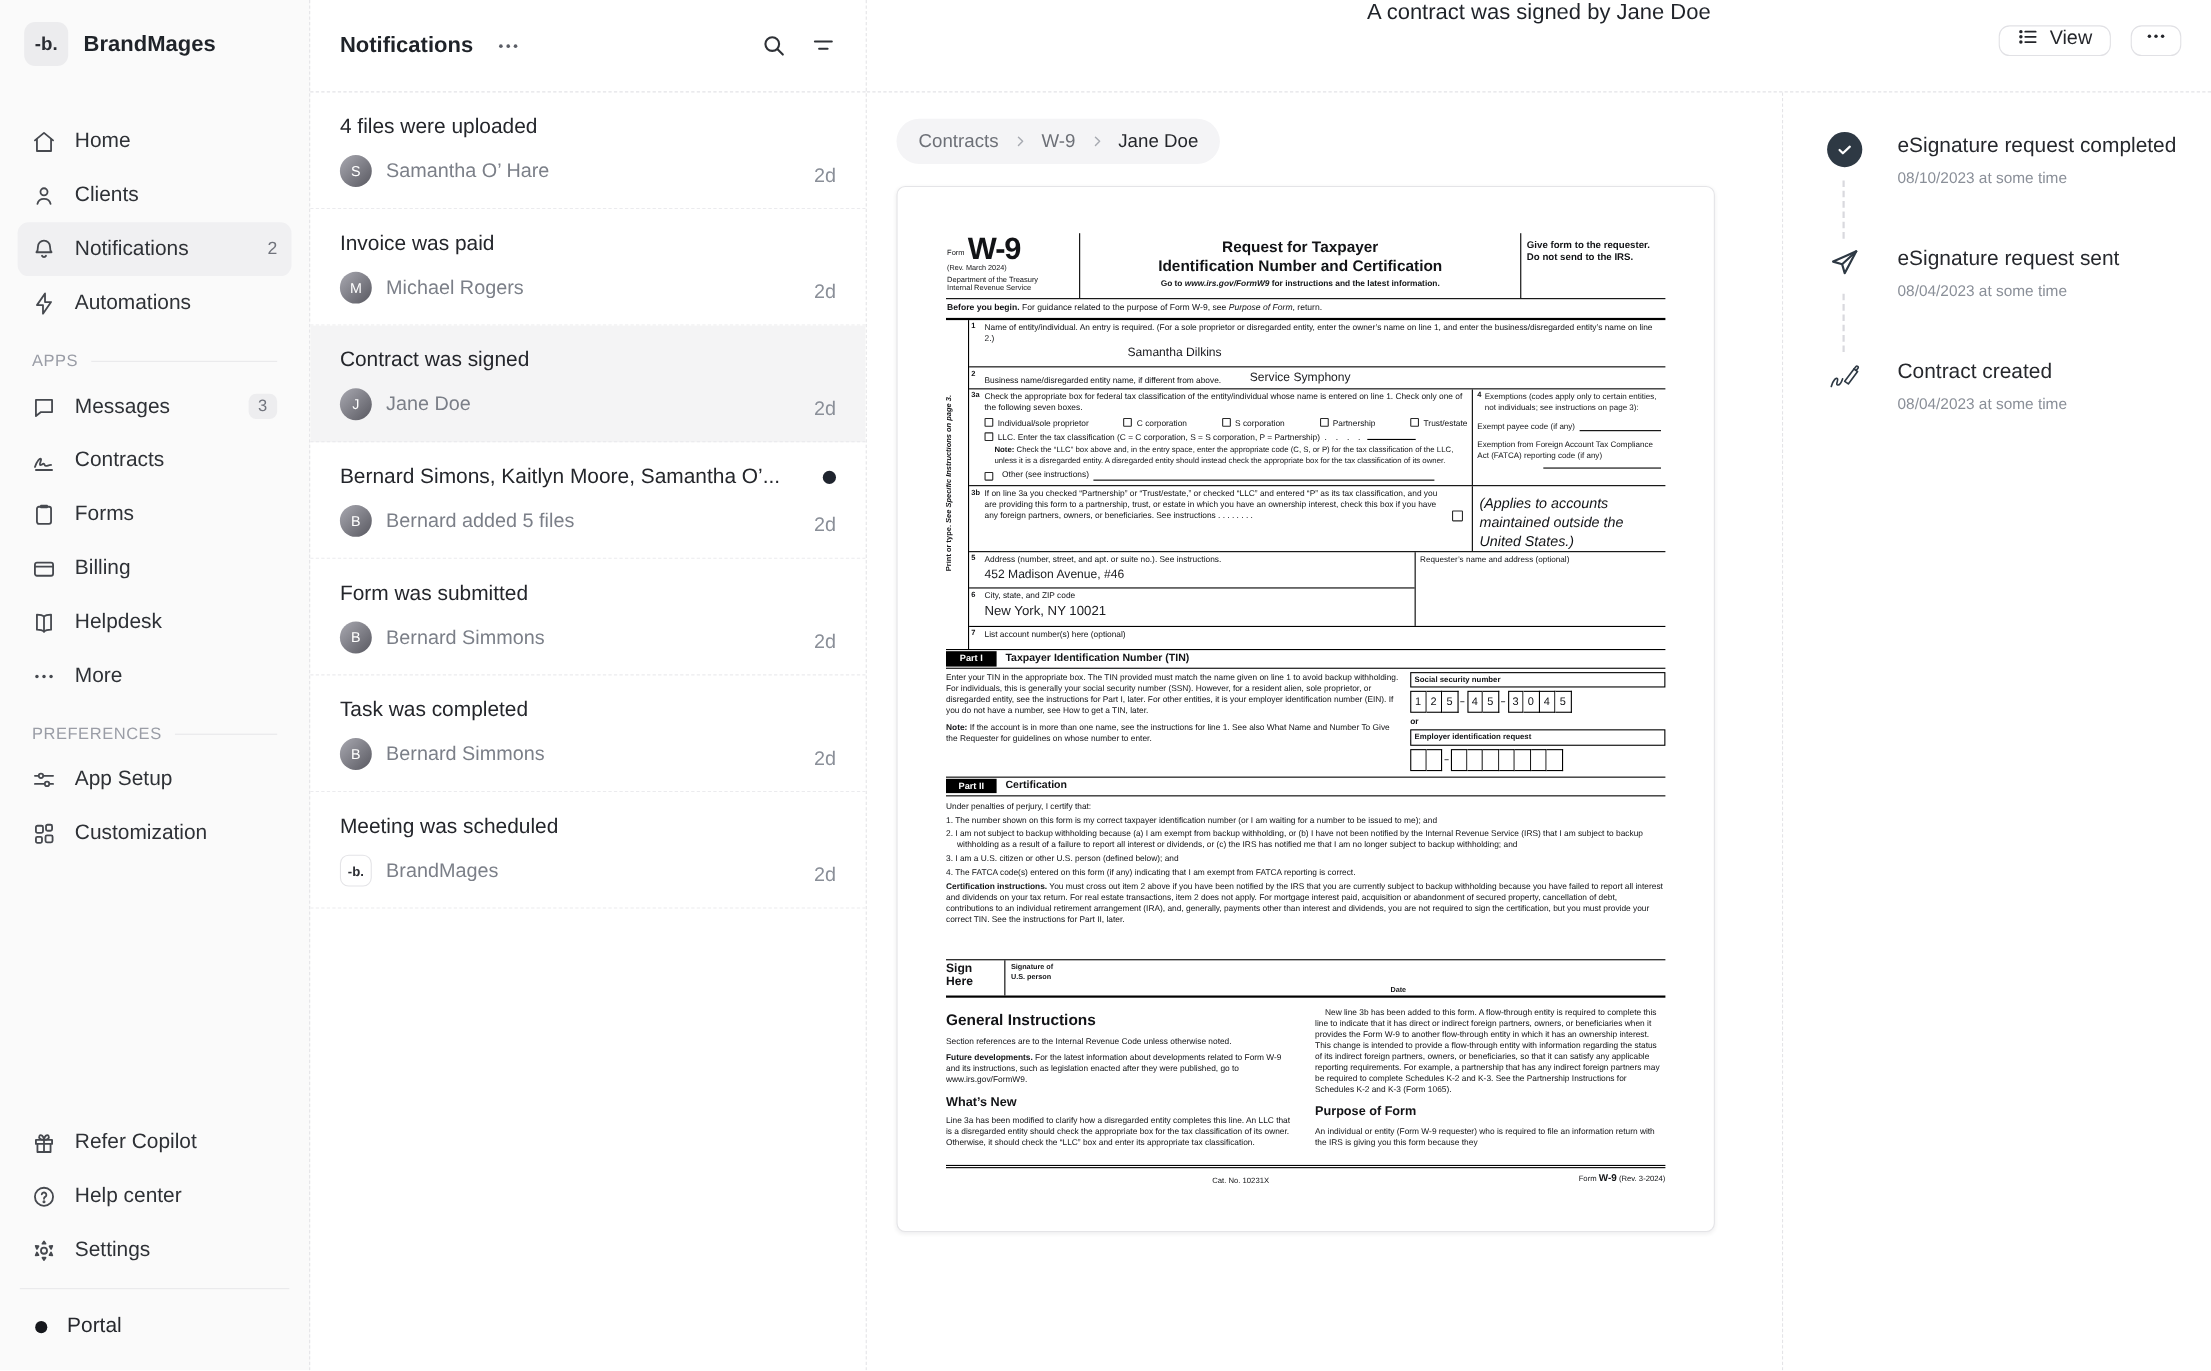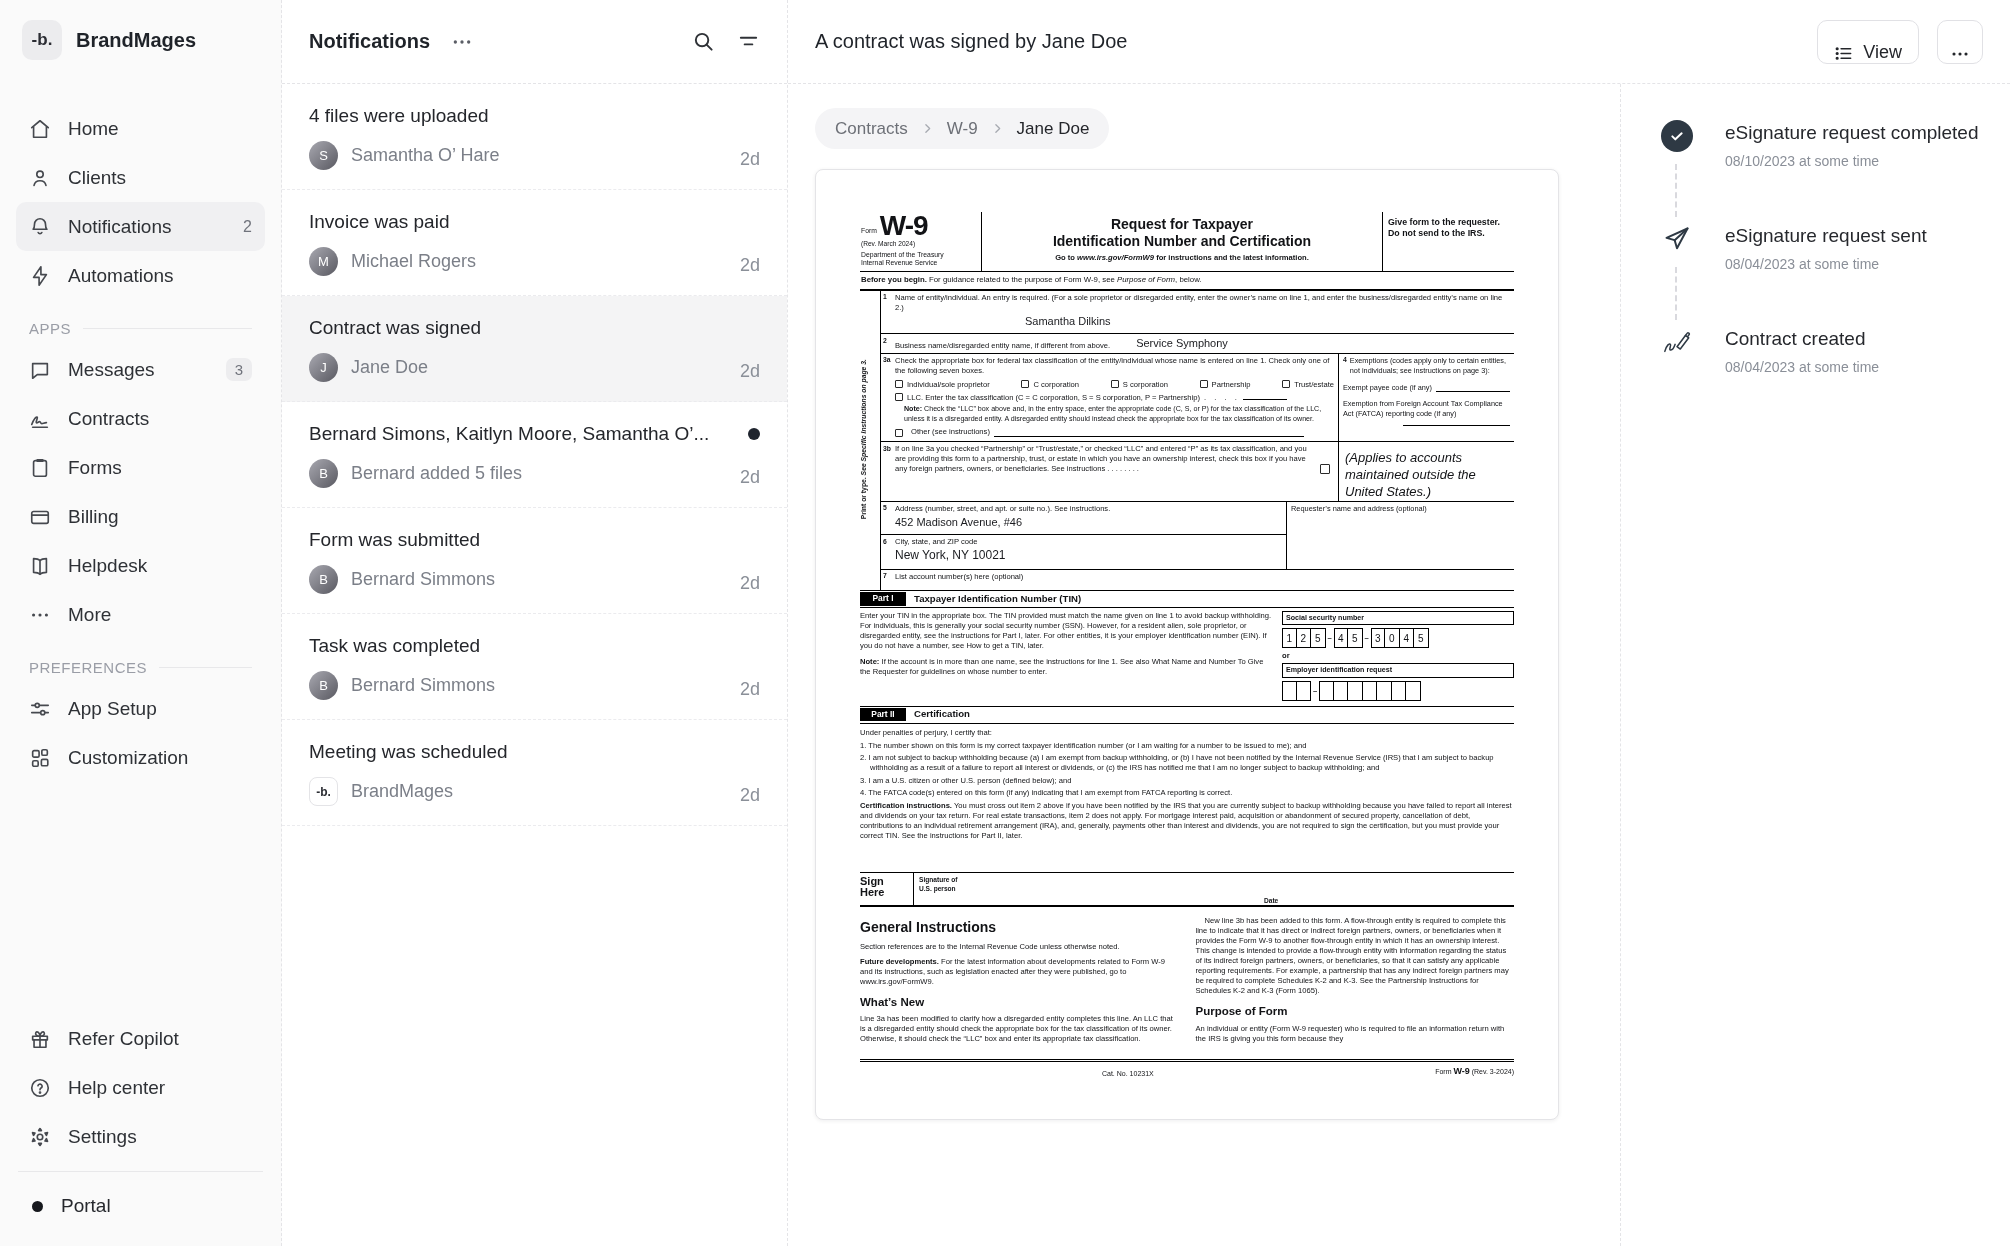--- a/index.html
+++ b/index.html
@@ -50,25 +50,25 @@
   .nname{font-size:18px;color:#7b7f88;white-space:nowrap;overflow:hidden;text-overflow:ellipsis;}
   .nside{width:42px;display:flex;flex-direction:column;align-items:flex-end;
          justify-content:space-between;flex-shrink:0;}
   .ndot{width:12px;height:12px;border-radius:50%;background:#1f242e;margin-top:5px;visibility:hidden;}
   .nitem.unread .ndot{visibility:visible;}
   .ntime{font-size:18px;color:#8a8f98;}
 
   
   .det{flex:1;display:flex;flex-direction:column;min-width:0;}
   .det-head{height:84px;border-bottom:1px dashed #e4e4e7;display:flex;align-items:center;
-            padding:0 27px;flex-shrink:0;}
+            padding:0 27px;flex-shrink:0;flex-direction:column;}
   .det-title{font-size:20px;font-weight:500;color:#1f2329;}
   .det-actions{margin-left:auto;display:flex;gap:18px;}
-  .btn{height:44px;border:1px solid #e1e1e5;border-radius:10px;background:#fff;display:flex;
-       align-items:flex-end;gap:10px;padding:0 16px;font-size:18px;color:#24262b;cursor:pointer;}
+  .btn{height:28px;border:1px solid #e1e1e5;border-radius:10px;background:#fff;display:flex;
+       align-items:flex-start;gap:10px;padding:0 16px;font-size:18px;color:#24262b;cursor:pointer;}
   .btn.icon-only{width:46px;justify-content:center;padding:0;}
   .det-body{flex:1;display:flex;min-height:0;}
   .doc-col{flex:1;border-right:1px dashed #e4e4e7;padding:24px 0 0 27px;overflow:hidden;}
   .crumbs{display:inline-flex;align-items:center;gap:13px;height:41px;padding:0 20px;
           background:#f4f4f6;border-radius:21px;font-size:17px;color:#6d7077;}
   .crumb{cursor:pointer;}
   .crumb.current{color:#24262b;font-weight:500;}
   .chev{color:#a7aab1;}
   .doc-card{margin-top:20px;width:744px;height:951px;background:#fff;border:1px solid #e4e4e7;
             border-radius:8px;box-shadow:0 1px 4px rgba(17,17,26,.07);padding:42px 44px;overflow:hidden;}
@@ -483,21 +483,21 @@
                 <div class="hdr-dept"><span>Department of the Treasury</span><br><span>Internal Revenue Service</span></div>
               </div>
               <div class="hdr-c">
                 <div class="hdr-title"><span>Request for Taxpayer</span><br><span>Identification Number and Certification</span></div>
                 <div class="hdr-goto"><span>Go to </span><i>www.irs.gov/FormW9</i><span> for instructions and the latest information.</span></div>
               </div>
               <div class="hdr-r">Give form to the requester. Do not send to the IRS.</div>
             </div>
 
             <div class="before">
-              <b>Before you begin.</b><span> For guidance related to the purpose of Form W-9, see </span><i>Purpose of Form</i><span>, below.</span>
+              <b>Before you begin.</b><span> For guidance related to the purpose of Form W-9, see </span><i>Purpose of Form</i><span>, return.</span>
             </div>
 
             <div class="fmain">
               <div class="rot">
                 <div class="rot-text"><b>Print or type.</b> <i>See Specific Instructions on page 3.</i></div>
               </div>
               <div class="rows">
                 <div class="frow">
                   <div class="fnum">1</div>
                   <div class="fbody">

